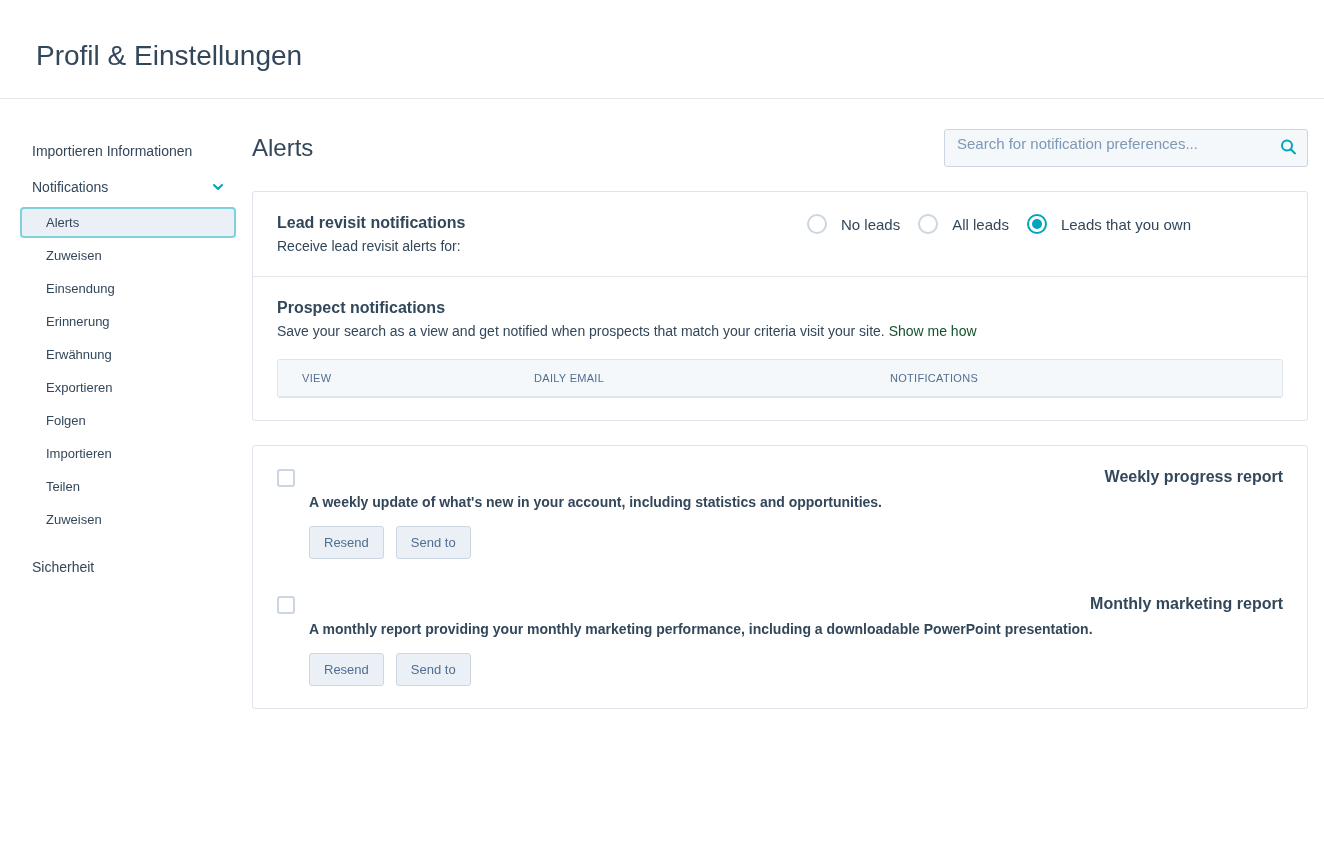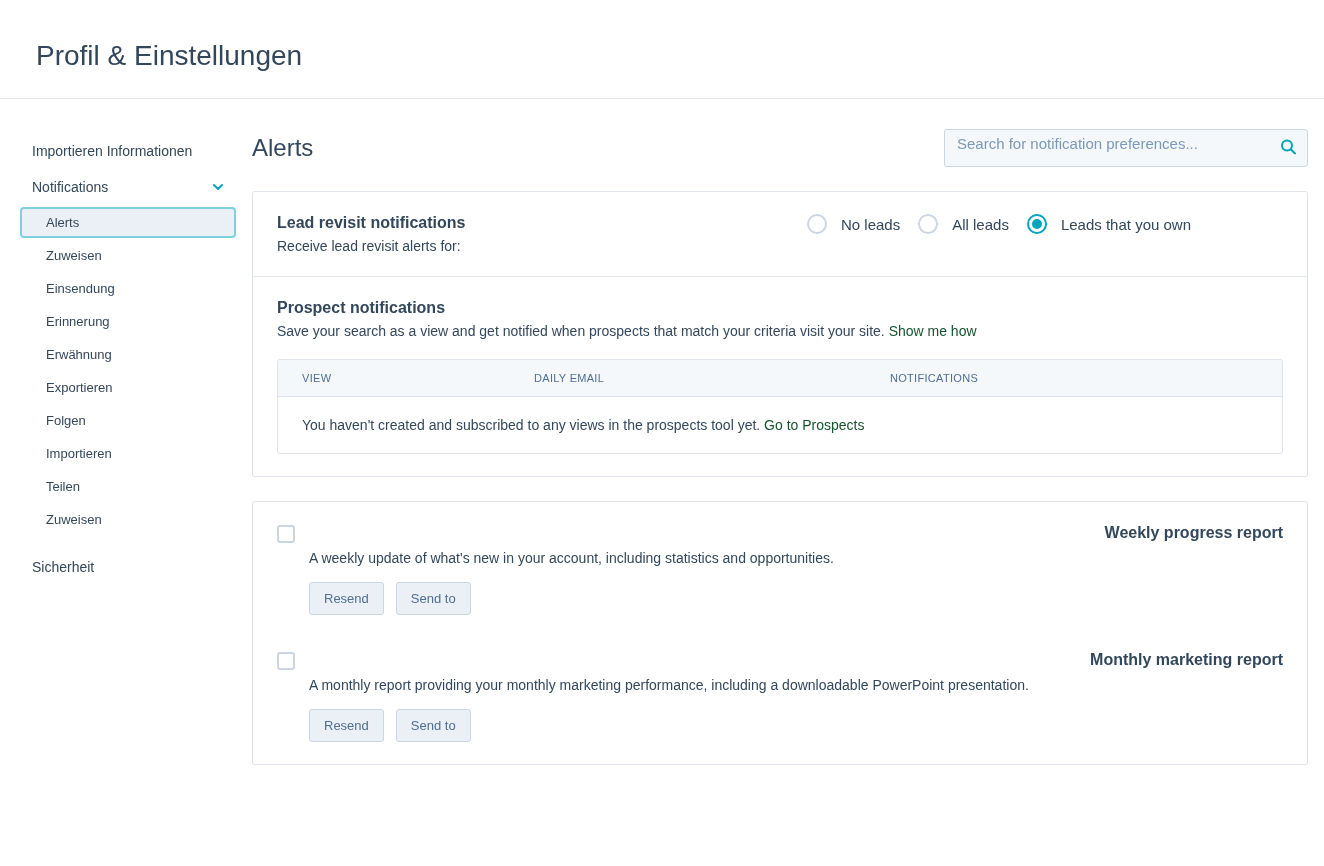--- a/index.html
+++ b/index.html
@@ -196,20 +196,21 @@
     font-size: 16px;
     font-weight: 600;
     color: #33475b;
     margin-bottom: 8px;
     text-align: right;
   }
   .check-desc {
     font-size: 14px;
     color: #33475b;
     margin-bottom: 16px;
+    font-weight: bold;
   }
   .btn-row { display: flex; gap: 12px; }
   .btn {
     padding: 8px 14px;
     background: #eaf0f6;
     border: 1px solid #cbd6e2;
     border-radius: 3px;
     font-size: 13px;
     color: #506e91;
     cursor: pointer;
@@ -323,23 +324,20 @@
         <div class="section-title">Prospect notifications</div>
         <div class="section-desc">
           <span>Save your search as a view and get notified when prospects that match your criteria visit your site. </span><a class="link">Show me how</a>
         </div>
         <div class="table">
           <div class="table-head">
             <div class="th th-view">VIEW</div>
             <div class="th th-daily">DAILY EMAIL</div>
             <div class="th th-notif">NOTIFICATIONS</div>
           </div>
-          <div class="table-body">
-            <span>You haven't created and subscribed to any views in the prospects tool yet. </span><a class="link">Go to Prospects</a>
-          </div>
         </div>
       </div>
 
     </div>
 
     <div class="panel">
       <div class="panel-section">
 
         <div class="checkbox-row">
           <div class="checkbox"></div>

